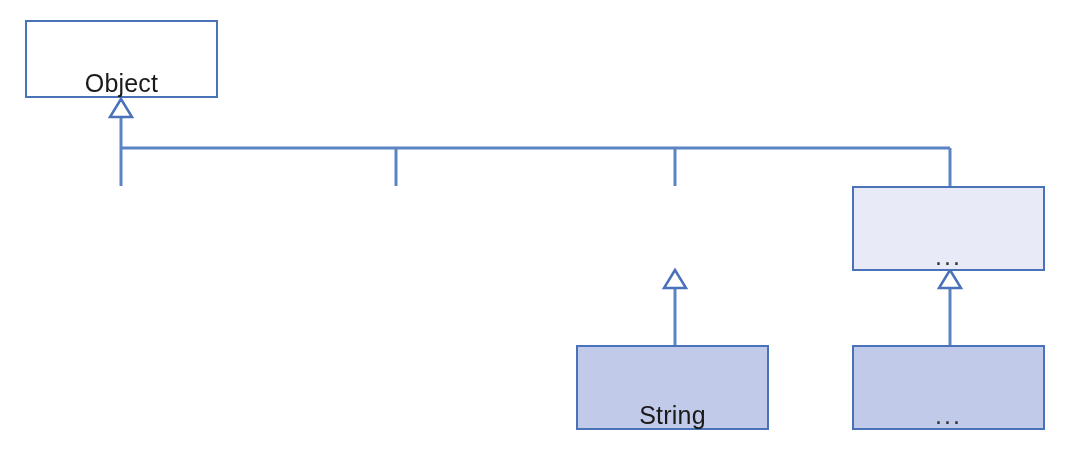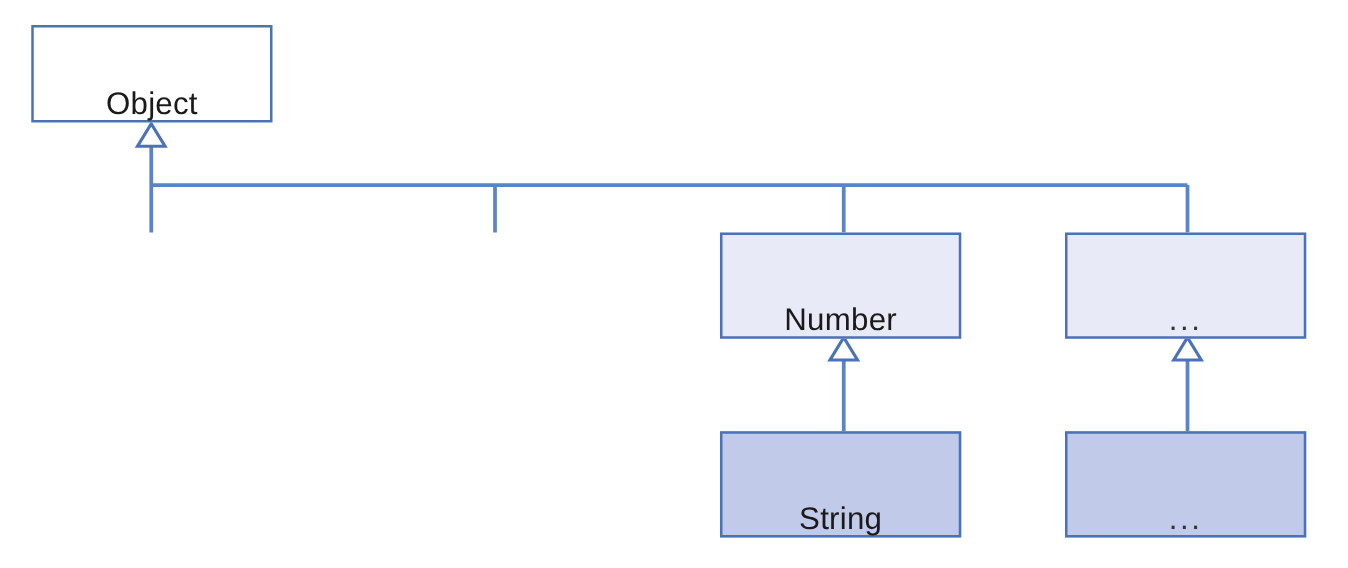--- a/index.html
+++ b/index.html
@@ -89,23 +89,20 @@
       <polygon points="950,270 961,288 939,288" fill="#ffffff" stroke="#4a72b8" stroke-width="2.5" stroke-linejoin="miter"></polygon>
     </g>
   </svg>
 
   <div class="node-box node-root" style="left:25px; top:20px; width:193px; height:78px;">
     <span class="node-label">Object</span>
   </div>
 
 
 
-  <div class="node-box node-mid" style="left:576px; top:186px; width:193px; height:85px;">
-    <span class="node-label">Number</span>
-  </div>
 
   <div class="node-box node-mid" style="left:852px; top:186px; width:193px; height:85px;">
     <span class="node-label is-ellipsis">...</span>
   </div>
 
   <div class="node-box node-leaf" style="left:576px; top:345px; width:193px; height:85px;">
     <span class="node-label">String</span>
   </div>
 
   <div class="node-box node-leaf" style="left:852px; top:345px; width:193px; height:85px;">

